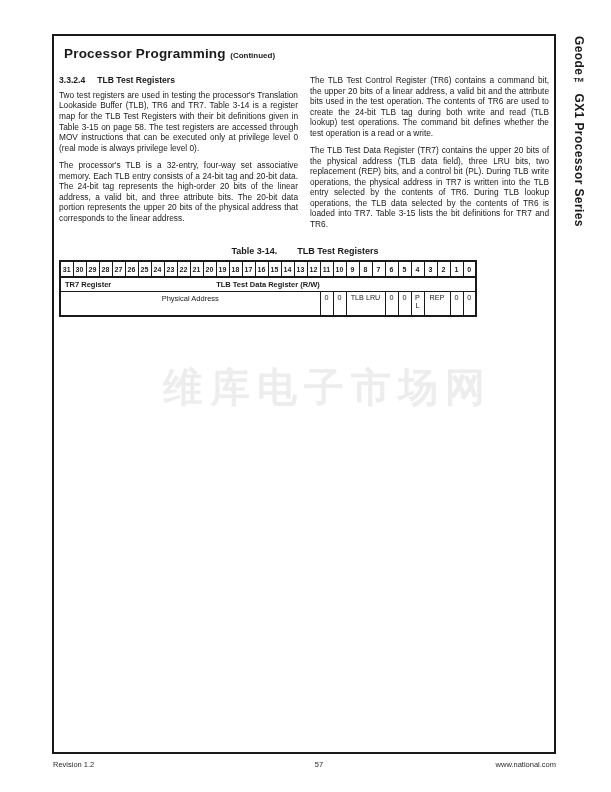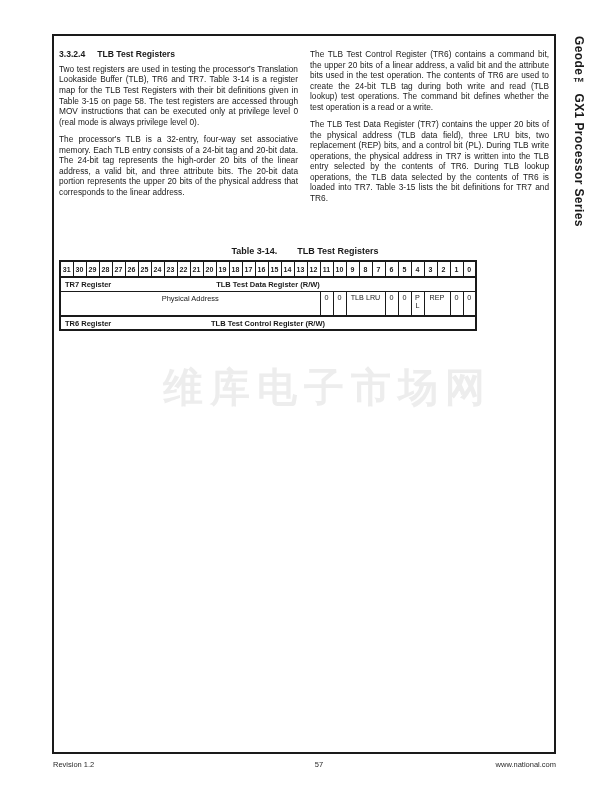--- a/index.html
+++ b/index.html
@@ -104,20 +104,24 @@
   }
   .footer-left { position: absolute; left: 1px; }
   .footer-center { position: absolute; left: 50%; transform: translateX(-50%); padding-left: 30px; }
   .footer-right { position: absolute; right: 0; }
 </style>
 </head>
 <body>
 
 <div class="content-box">
 
+  <div class="doc-header">
+    <span class="doc-title">Processor Programming</span>
+    <span class="doc-title-cont">(Continued)</span>
+  </div>
 
   <div class="cols">
     <div class="col">
       <div class="section-heading">
         <span class="section-num">3.3.2.4</span><span>TLB Test Registers</span>
       </div>
       <p>Two test registers are used in testing the processor's Translation Lookaside Buffer (TLB), TR6 and TR7. Table 3-14 is a register map for the TLB Test Registers with their bit definitions given in Table 3-15 on page 58. The test registers are accessed through MOV instructions that can be executed only at privilege level 0 (real mode is always privilege level 0).</p>
       <p>The processor's TLB is a 32-entry, four-way set associative memory. Each TLB entry consists of a 24-bit tag and 20-bit data. The 24-bit tag represents the high-order 20 bits of the linear address, a valid bit, and three attribute bits. The 20-bit data portion represents the upper 20 bits of the physical address that corresponds to the linear address.</p>
     </div>
     <div class="col">
@@ -175,23 +179,20 @@
             <td colspan="1" class="val-cell">0</td>
             <td colspan="3" class="val-cell">TLB LRU</td>
             <td colspan="1" class="val-cell">0</td>
             <td colspan="1" class="val-cell">0</td>
             <td colspan="1" class="val-cell">P
 L</td>
             <td colspan="2" class="val-cell">REP</td>
             <td colspan="1" class="val-cell">0</td>
             <td colspan="1" class="val-cell">0</td>
           </tr>
-          <tr>
-            <td colspan="32" class="label-cell"><span class="lbl-left">TR6 Register</span><span>TLB Test Control Register (R/W)</span></td>
-          </tr>
         </tbody>
     </table>
   </div>
 
 </div>
 
 <div class="sidebar-title">Geode™ GX1 Processor Series</div>
 
 <div class="watermark">维库电子市场网</div>
 

